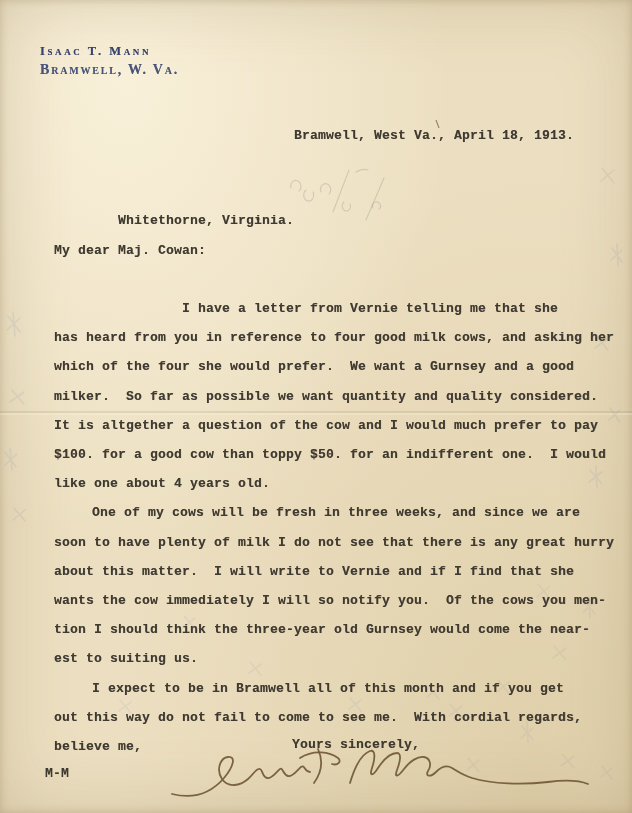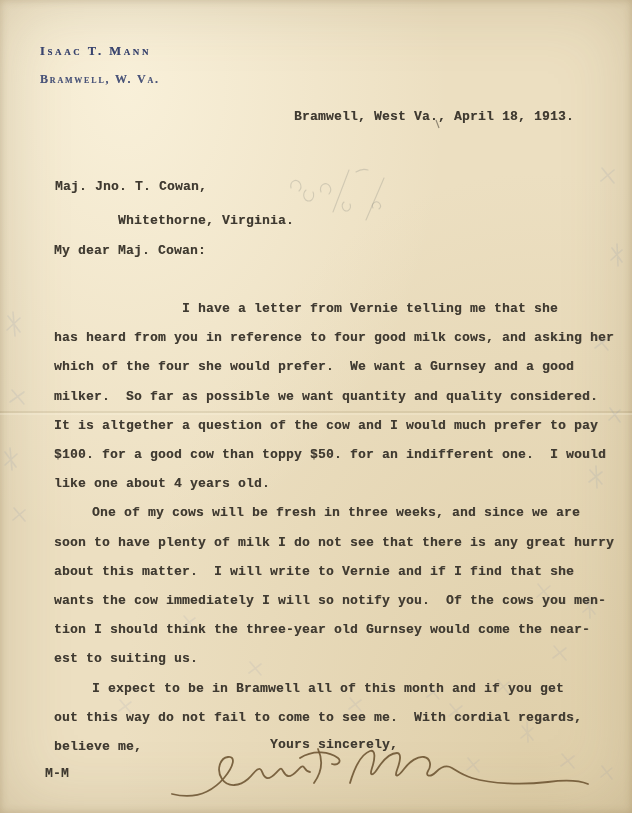--- a/index.html
+++ b/index.html
@@ -18,43 +18,42 @@
     position:absolute;
     color:#3f3a31;
     font-size:13px;
     font-weight:700;
     letter-spacing:0.2px;
     white-space:pre;
     text-shadow:0.3px 0.3px 0.6px rgba(62,52,40,0.5);
   }
   .letterhead{position:absolute;left:40px;top:44px;color:#39446e;font-family:"Liberation Serif","DejaVu Serif",serif;}
   .lh-name{font-size:12.5px;font-weight:700;font-variant:small-caps;letter-spacing:2.6px;color:#39446e;text-shadow:0 0 0.5px rgba(57,68,110,0.6);}
-  .lh-place{font-size:12px;font-weight:700;font-variant:small-caps;letter-spacing:1.8px;color:#4a5479;margin-top:13px;text-shadow:0 0 0.4px rgba(74,84,121,0.5);}
-  .dateline{left:294px;top:109px;}
+  .lh-place{font-size:14px;font-weight:700;font-variant:small-caps;letter-spacing:1.8px;color:#4a5479;margin-top:3px;text-shadow:0 0 0.4px rgba(74,84,121,0.5);}
+  .dateline{left:294px;top:128px;}
   .addr1{left:55px;top:179px;}
   .addr2{left:118px;top:213px;}
   .salutation{left:54px;top:243px;}
   .body{left:54px;top:274px;line-height:29.2px;margin-top:20px;}
   .body .para{margin:0;}
-  .closing{left:270px;top:737px;text-align:center;}
+  .closing{left:292px;top:737px;text-align:center;}
   .initials{left:31px;top:766px;margin-left:14px;}
   .overlay{position:absolute;left:0;top:0;pointer-events:none;}
 </style>
 </head>
 <body>
 
 <div class="page">
 
   <div class="letterhead">
     <div class="lh-name">Isaac T. Mann</div>
     <div class="lh-place">Bramwell, W. Va.</div>
   </div>
 
   <div class="type dateline">Bramwell, West Va., April 18, 1913.</div>
-  <div class="type addr1">Maj. Jno. T. Cowan,</div>
   <div class="type addr2">Whitethorne, Virginia.</div>
   <div class="type salutation">My dear Maj. Cowan:</div>
 
   <div class="type body" id="body-lines"><div class="para"><div class="line" style="padding-left: 128px;">I have a letter from Vernie telling me that she</div><div class="line">has heard from you in reference to four good milk cows, and asking her</div><div class="line">which of the four she would prefer.  We want a Gurnsey and a good</div><div class="line">milker.  So far as possible we want quantity and quality considered.</div><div class="line">It is altgether a question of the cow and I would much prefer to pay</div><div class="line">$100. for a good cow than toppy $50. for an indifferent one.  I would</div><div class="line">like one about 4 years old.</div></div><div class="para"><div class="line" style="padding-left: 38px;">One of my cows will be fresh in three weeks, and since we are</div><div class="line">soon to have plenty of milk I do not see that there is any great hurry</div><div class="line">about this matter.  I will write to Vernie and if I find that she</div><div class="line">wants the cow immediately I will so notify you.  Of the cows you men-</div><div class="line">tion I should think the three-year old Gurnsey would come the near-</div><div class="line">est to suiting us.</div></div><div class="para"><div class="line" style="padding-left: 38px;">I expect to be in Bramwell all of this month and if you get</div><div class="line">out this way do not fail to come to see me.  With cordial regards,</div><div class="line">believe me,</div></div></div>
 
   <div class="type closing">Yours sincerely,</div>
   <div class="type initials">M-M</div>
 
   <svg class="overlay" width="632" height="813" viewBox="0 0 632 813">
 

